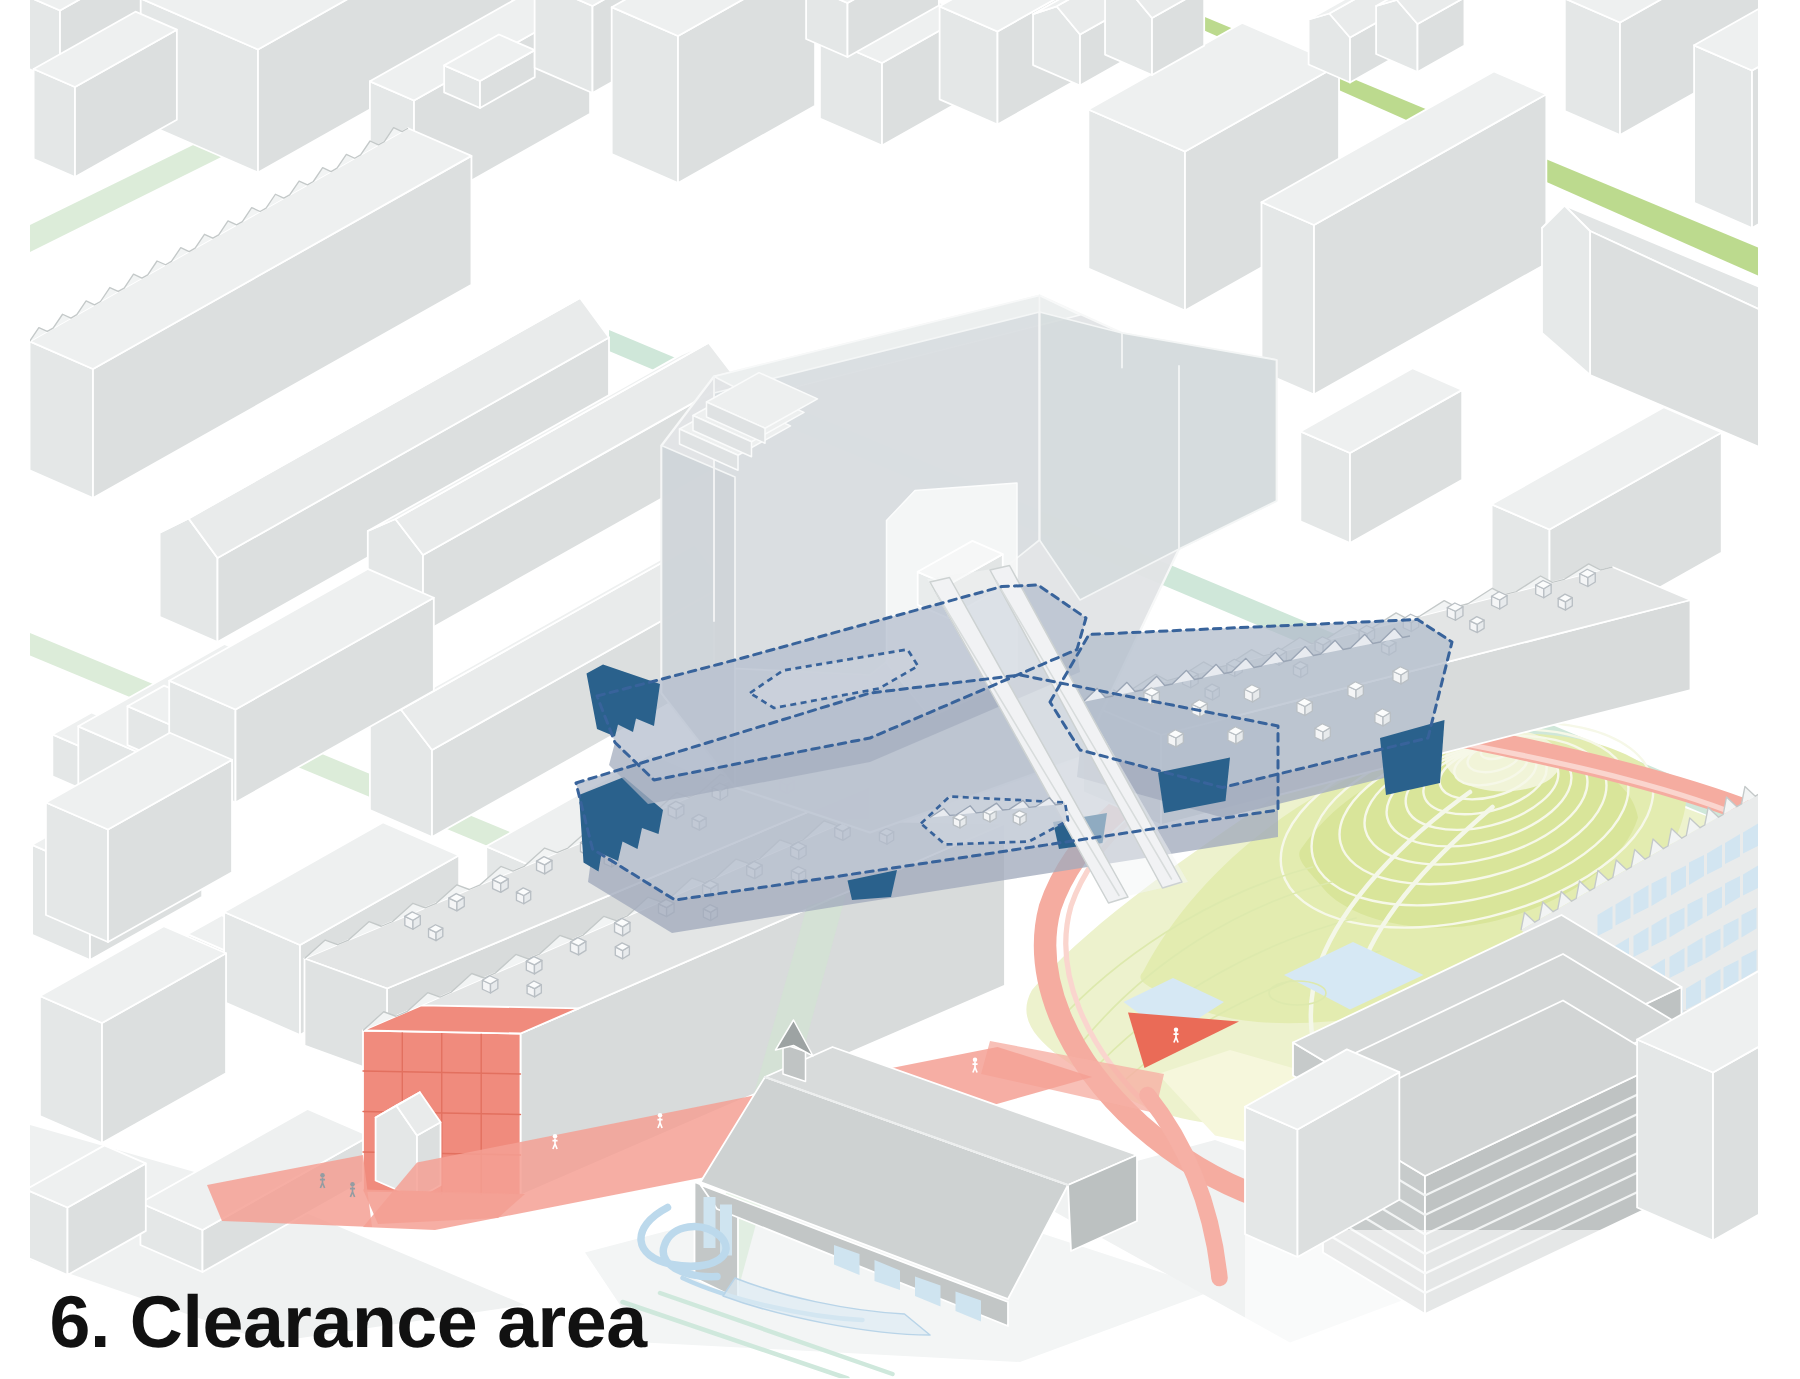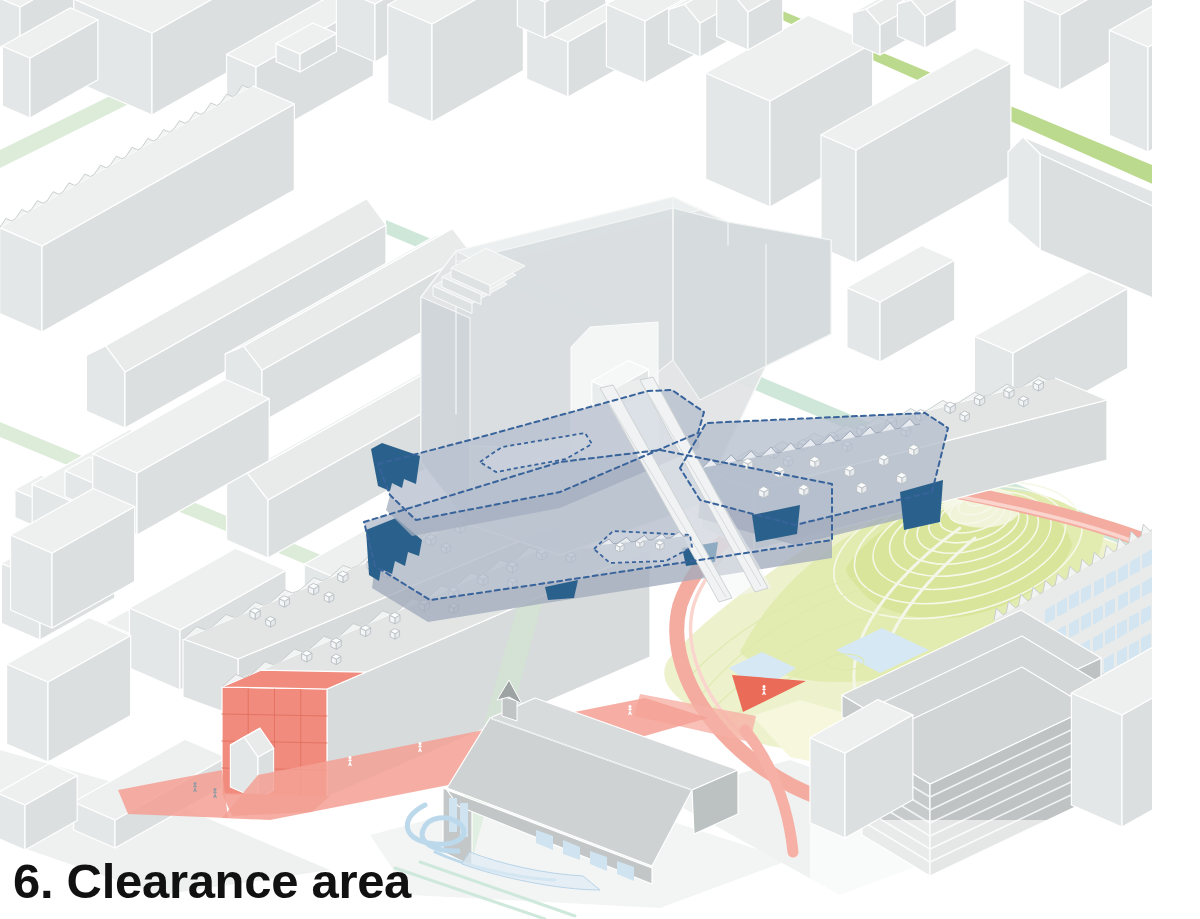--- a/index.html
+++ b/index.html
@@ -1,15 +1,15 @@
 <!DOCTYPE html>
 <html><head><meta charset="utf-8"><title>6. Clearance area</title>
 <style>
 html,body{margin:0;padding:0;background:#ffffff;}
-#c{width:1152px;height:919px;position:relative;overflow:hidden;background:#ffffff;}
+#c{width:1152px;height:919px;position:relative;overflow:hidden;background:#ffffff;padding-left:20px;}
 </style></head>
 <body>
 <div id="c">
 <svg width="1200" height="919" viewBox="0 0 1200 919">
 
 <polygon points="0.0,150.0 300.0,3.0 332.0,3.0 0.0,168.0" fill="#dcecd9" stroke="none"></polygon>
 
 <polygon points="386.0,220.0 1155.0,542.0 1148.0,556.0 386.0,234.0" fill="#cfe7d9" stroke="none"></polygon>
 
 <polygon points="0.0,422.0 562.0,655.0 562.0,671.0 0.0,437.0" fill="#dcecd9" stroke="none"></polygon>

